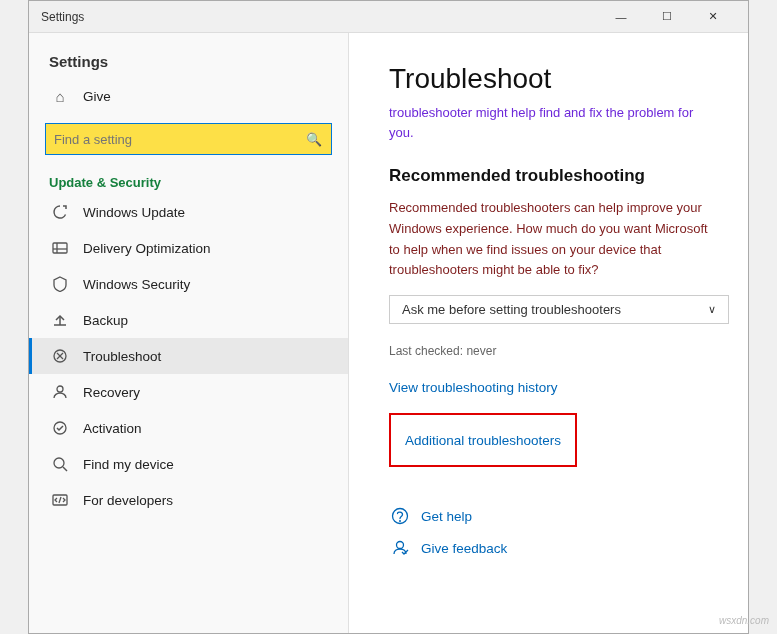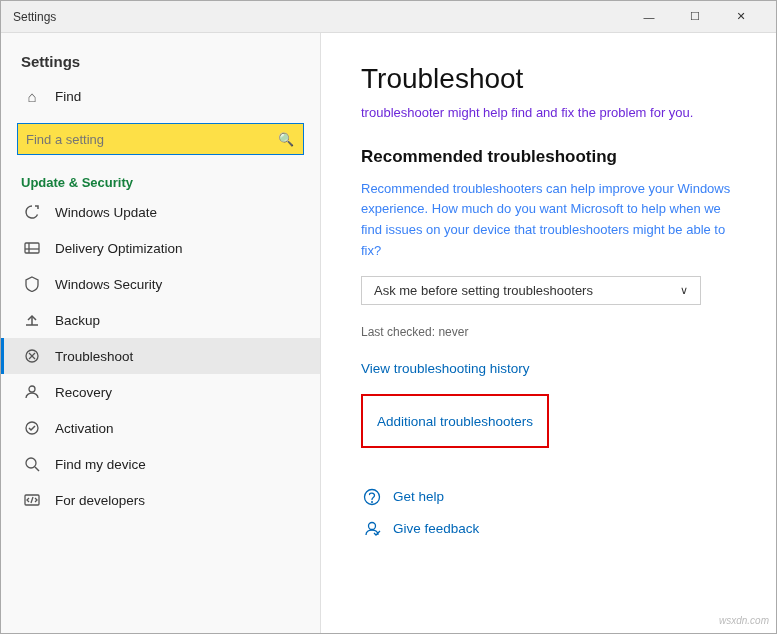--- a/index.html
+++ b/index.html
@@ -7,21 +7,21 @@
       font-family: 'Segoe UI', Arial, sans-serif;
       background: #f0f0f0;
       display: flex;
       justify-content: center;
       align-items: center;
       width: 777px;
       height: 634px;
       overflow: hidden;
     }
     .window {
-      width: 777px;
+      width: 721px;
       height: 634px;
       background: #fff;
       display: flex;
       flex-direction: column;
       border: 1px solid #aaa;
     }
     .titlebar {
       height: 32px;
       background: #f0f0f0;
       display: flex;
@@ -150,21 +150,21 @@
       line-height: 1.5;
     }
     .section-title {
       font-size: 17px;
       font-weight: 600;
       color: #111;
       margin-bottom: 12px;
     }
     .section-desc {
       font-size: 13px;
-      color: #3b82f6;
+      color: #7f1d1d;
       line-height: 1.6;
       margin-bottom: 14px;
     }
     .dropdown-select {
       display: flex;
       align-items: center;
       border: 1px solid #ccc;
       background: #fff;
       padding: 6px 12px;
       font-size: 13px;
@@ -241,21 +241,21 @@
     </div>
   </div>
 
   <div class="main-content">
 
     <div class="sidebar">
       <div class="sidebar-header">Settings</div>
 
       <div class="nav-item">
         <span class="nav-icon">⌂</span>
-        <span>Find</span>
+        <span>Give</span>
       </div>
 
       <div class="search-box">
         <input type="text" placeholder="Find a setting" style="">
         <span class="search-icon-span">🔍</span>
       </div>
 
       <div class="sidebar-section-label">Update &amp; Security</div>
 
       <div class="nav-item">

